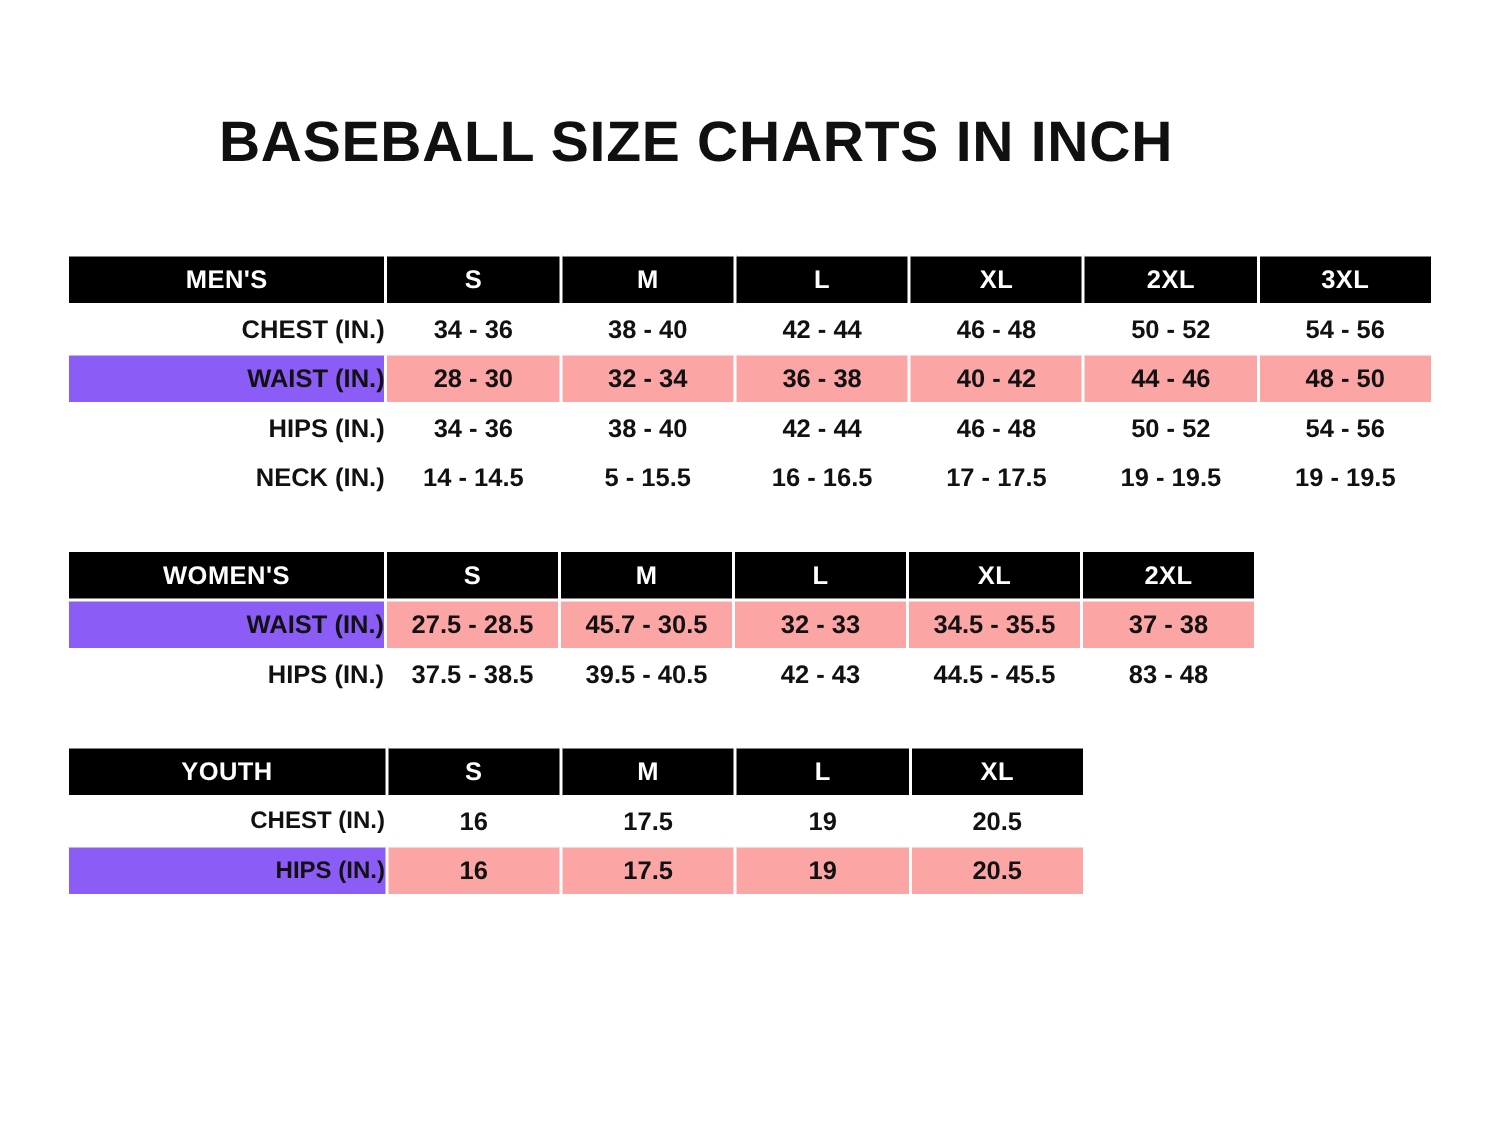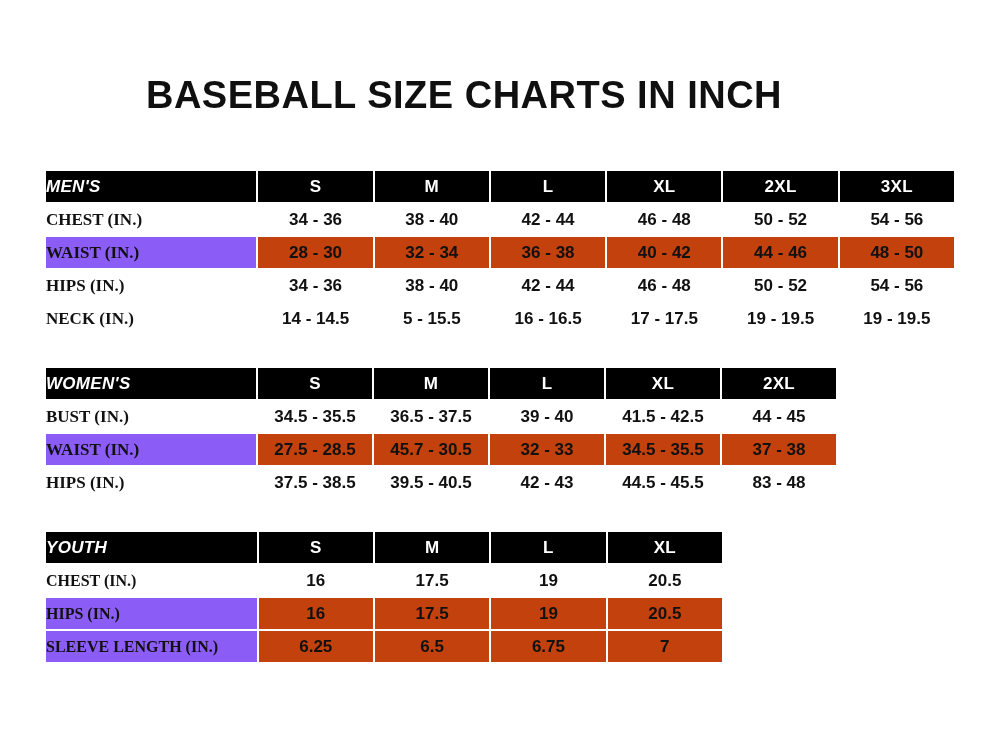--- a/index.html
+++ b/index.html
@@ -50,35 +50,33 @@
     white-space: nowrap;
   }
   thead th {
     background: #000000;
     color: #ffffff;
     font-size: 17px;
     font-weight: bold;
     letter-spacing: 0.3px;
   }
   thead th.corner {
-    text-align: left;
-    font-style: italic;
+    text-align: center;
   }
   tbody td {
     background: #ffffff;
     color: #111111;
   }
   tbody tr.alt td {
-    background: #c2410c;
+    background: #fca5a5;
   }
   tbody td.rowlabel {
     background: #ffffff;
-    text-align: left;
-    font-weight: bold;
-    font-family: Liberation Serif, serif;
+    text-align: right;
+    font-weight: bold;
   }
   tbody tr.alt td.rowlabel {
     background: #8b5cf6;
   }
 
   
   table.men  { width: 912px; }
   table.men  .c0 { width: 212px; }
   table.men  .cx { width: 116px; }
 
@@ -179,28 +177,20 @@
         <tr>
           <th class="corner">WOMEN'S</th>
           <th>S</th>
           <th>M</th>
           <th>L</th>
           <th>XL</th>
           <th>2XL</th>
         </tr>
       </thead>
       <tbody>
-        <tr>
-          <td class="rowlabel">BUST (IN.)</td>
-          <td>34.5 - 35.5</td>
-          <td>36.5 - 37.5</td>
-          <td>39 - 40</td>
-          <td>41.5 - 42.5</td>
-          <td>44 - 45</td>
-        </tr>
         <tr class="alt">
           <td class="rowlabel">WAIST (IN.)</td>
           <td>27.5 - 28.5</td>
           <td>45.7 - 30.5</td>
           <td>32 - 33</td>
           <td>34.5 - 35.5</td>
           <td>37 - 38</td>
         </tr>
         <tr>
           <td class="rowlabel">HIPS (IN.)</td>
@@ -240,24 +230,17 @@
           <td>19</td>
           <td>20.5</td>
         </tr>
         <tr class="alt">
           <td class="rowlabel">HIPS (IN.)</td>
           <td>16</td>
           <td>17.5</td>
           <td>19</td>
           <td>20.5</td>
         </tr>
-        <tr class="alt">
-          <td class="rowlabel">SLEEVE LENGTH (IN.)</td>
-          <td>6.25</td>
-          <td>6.5</td>
-          <td>6.75</td>
-          <td>7</td>
-        </tr>
       </tbody>
     </table>
 
   </div>
 </div>
 
 </body></html>

